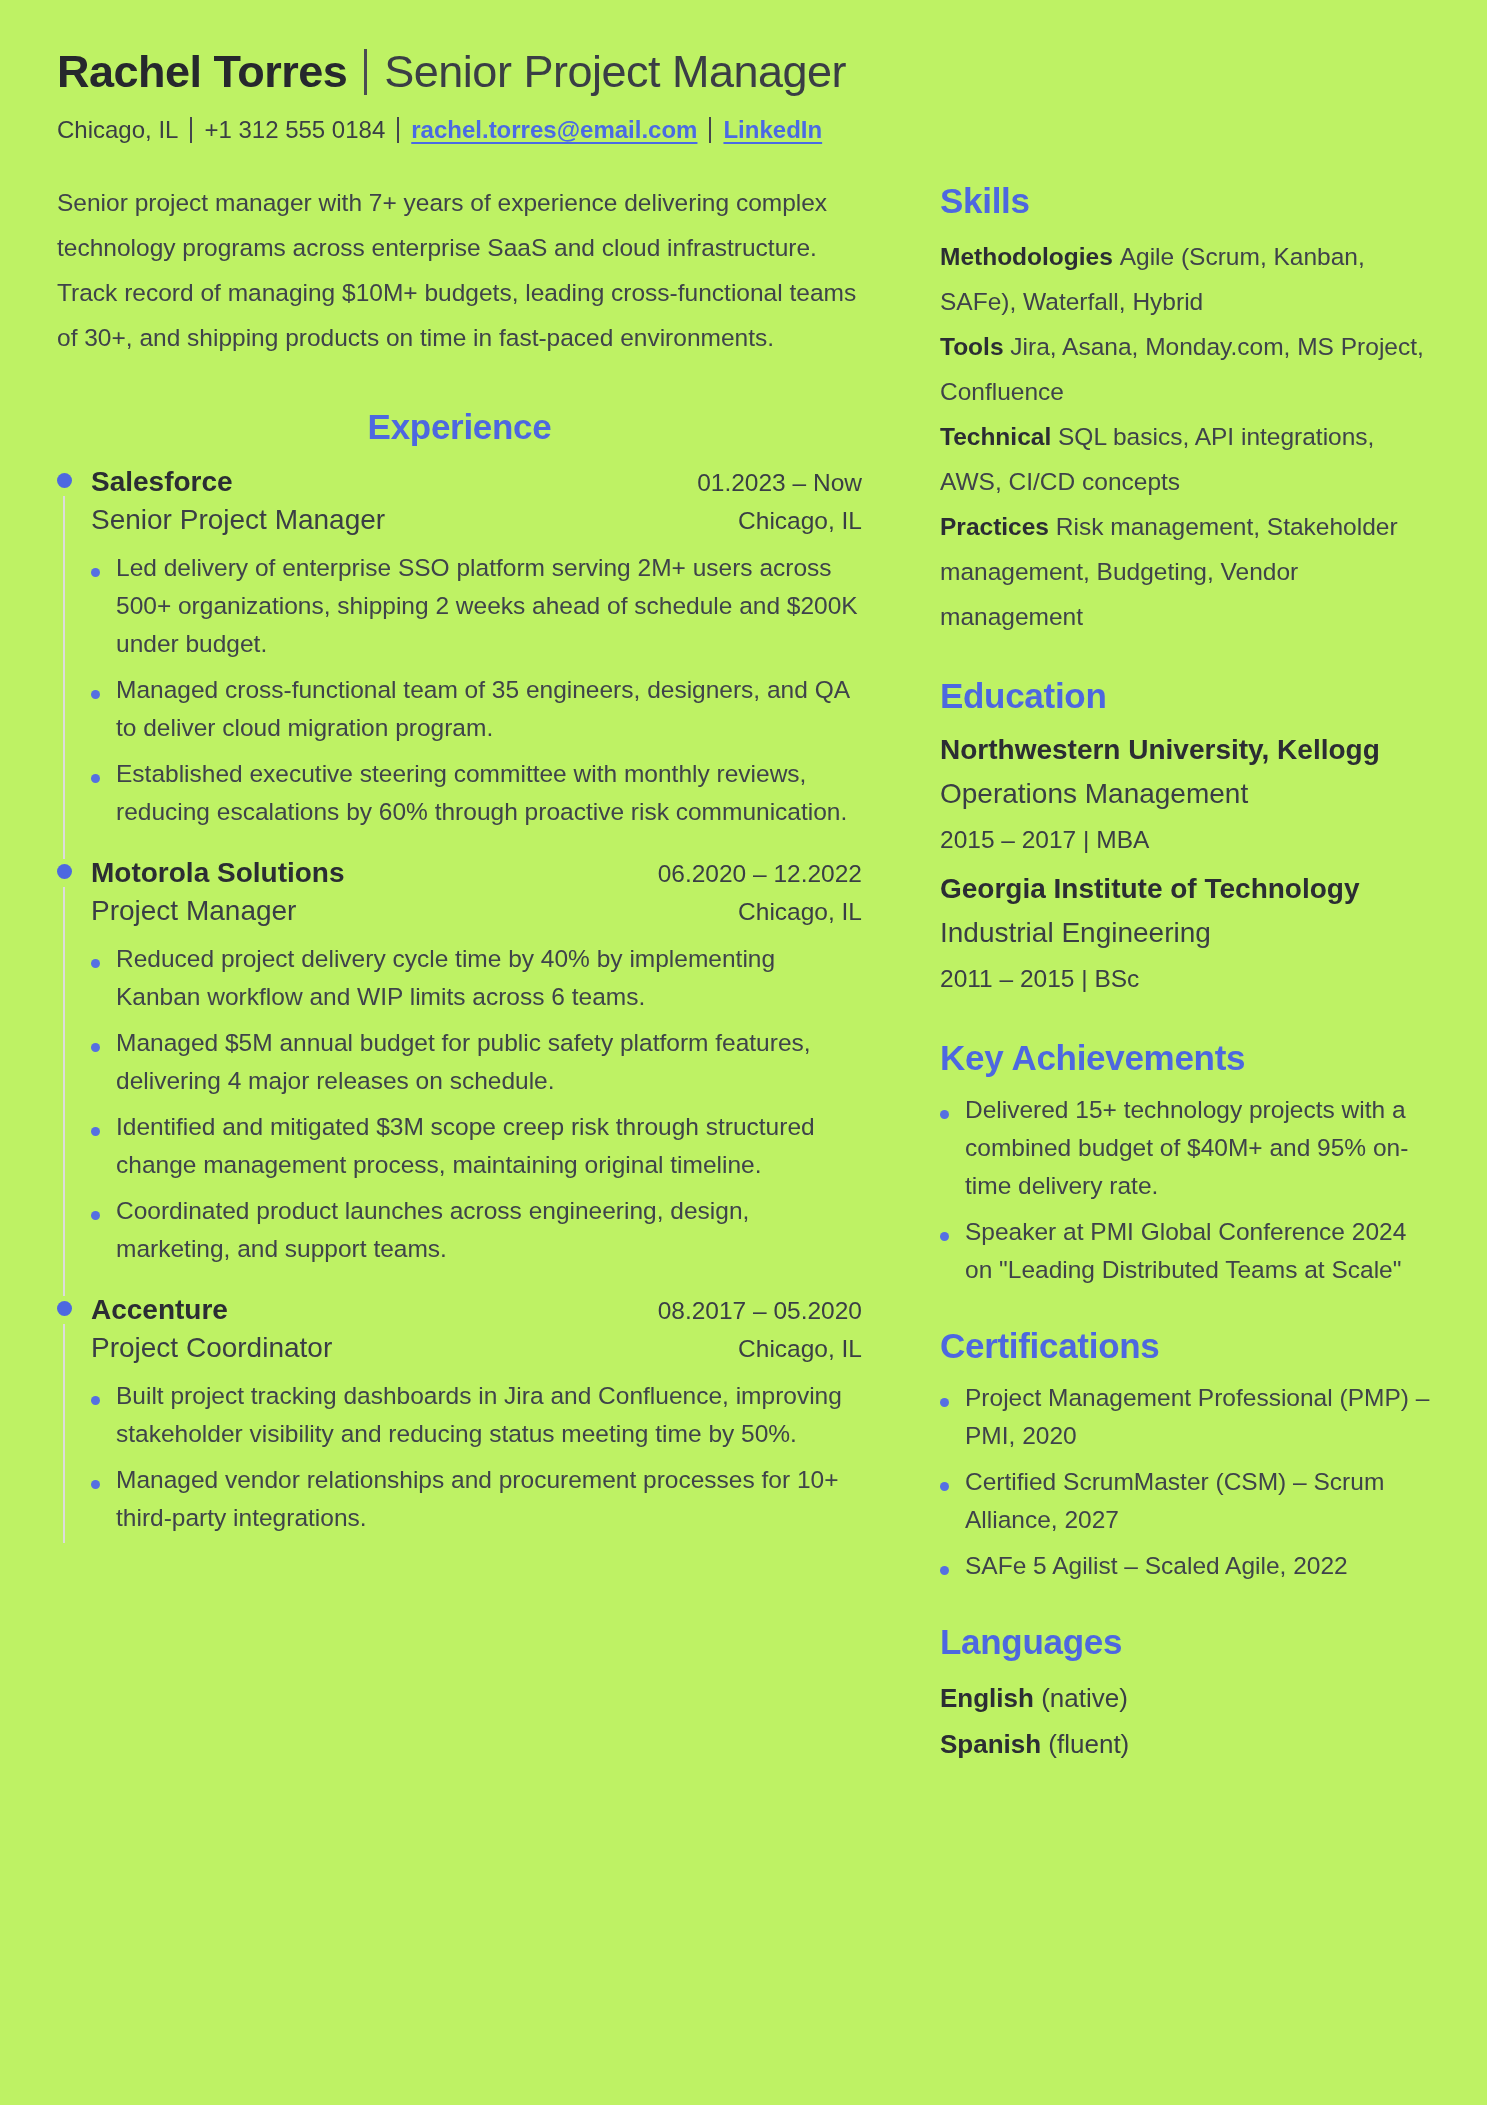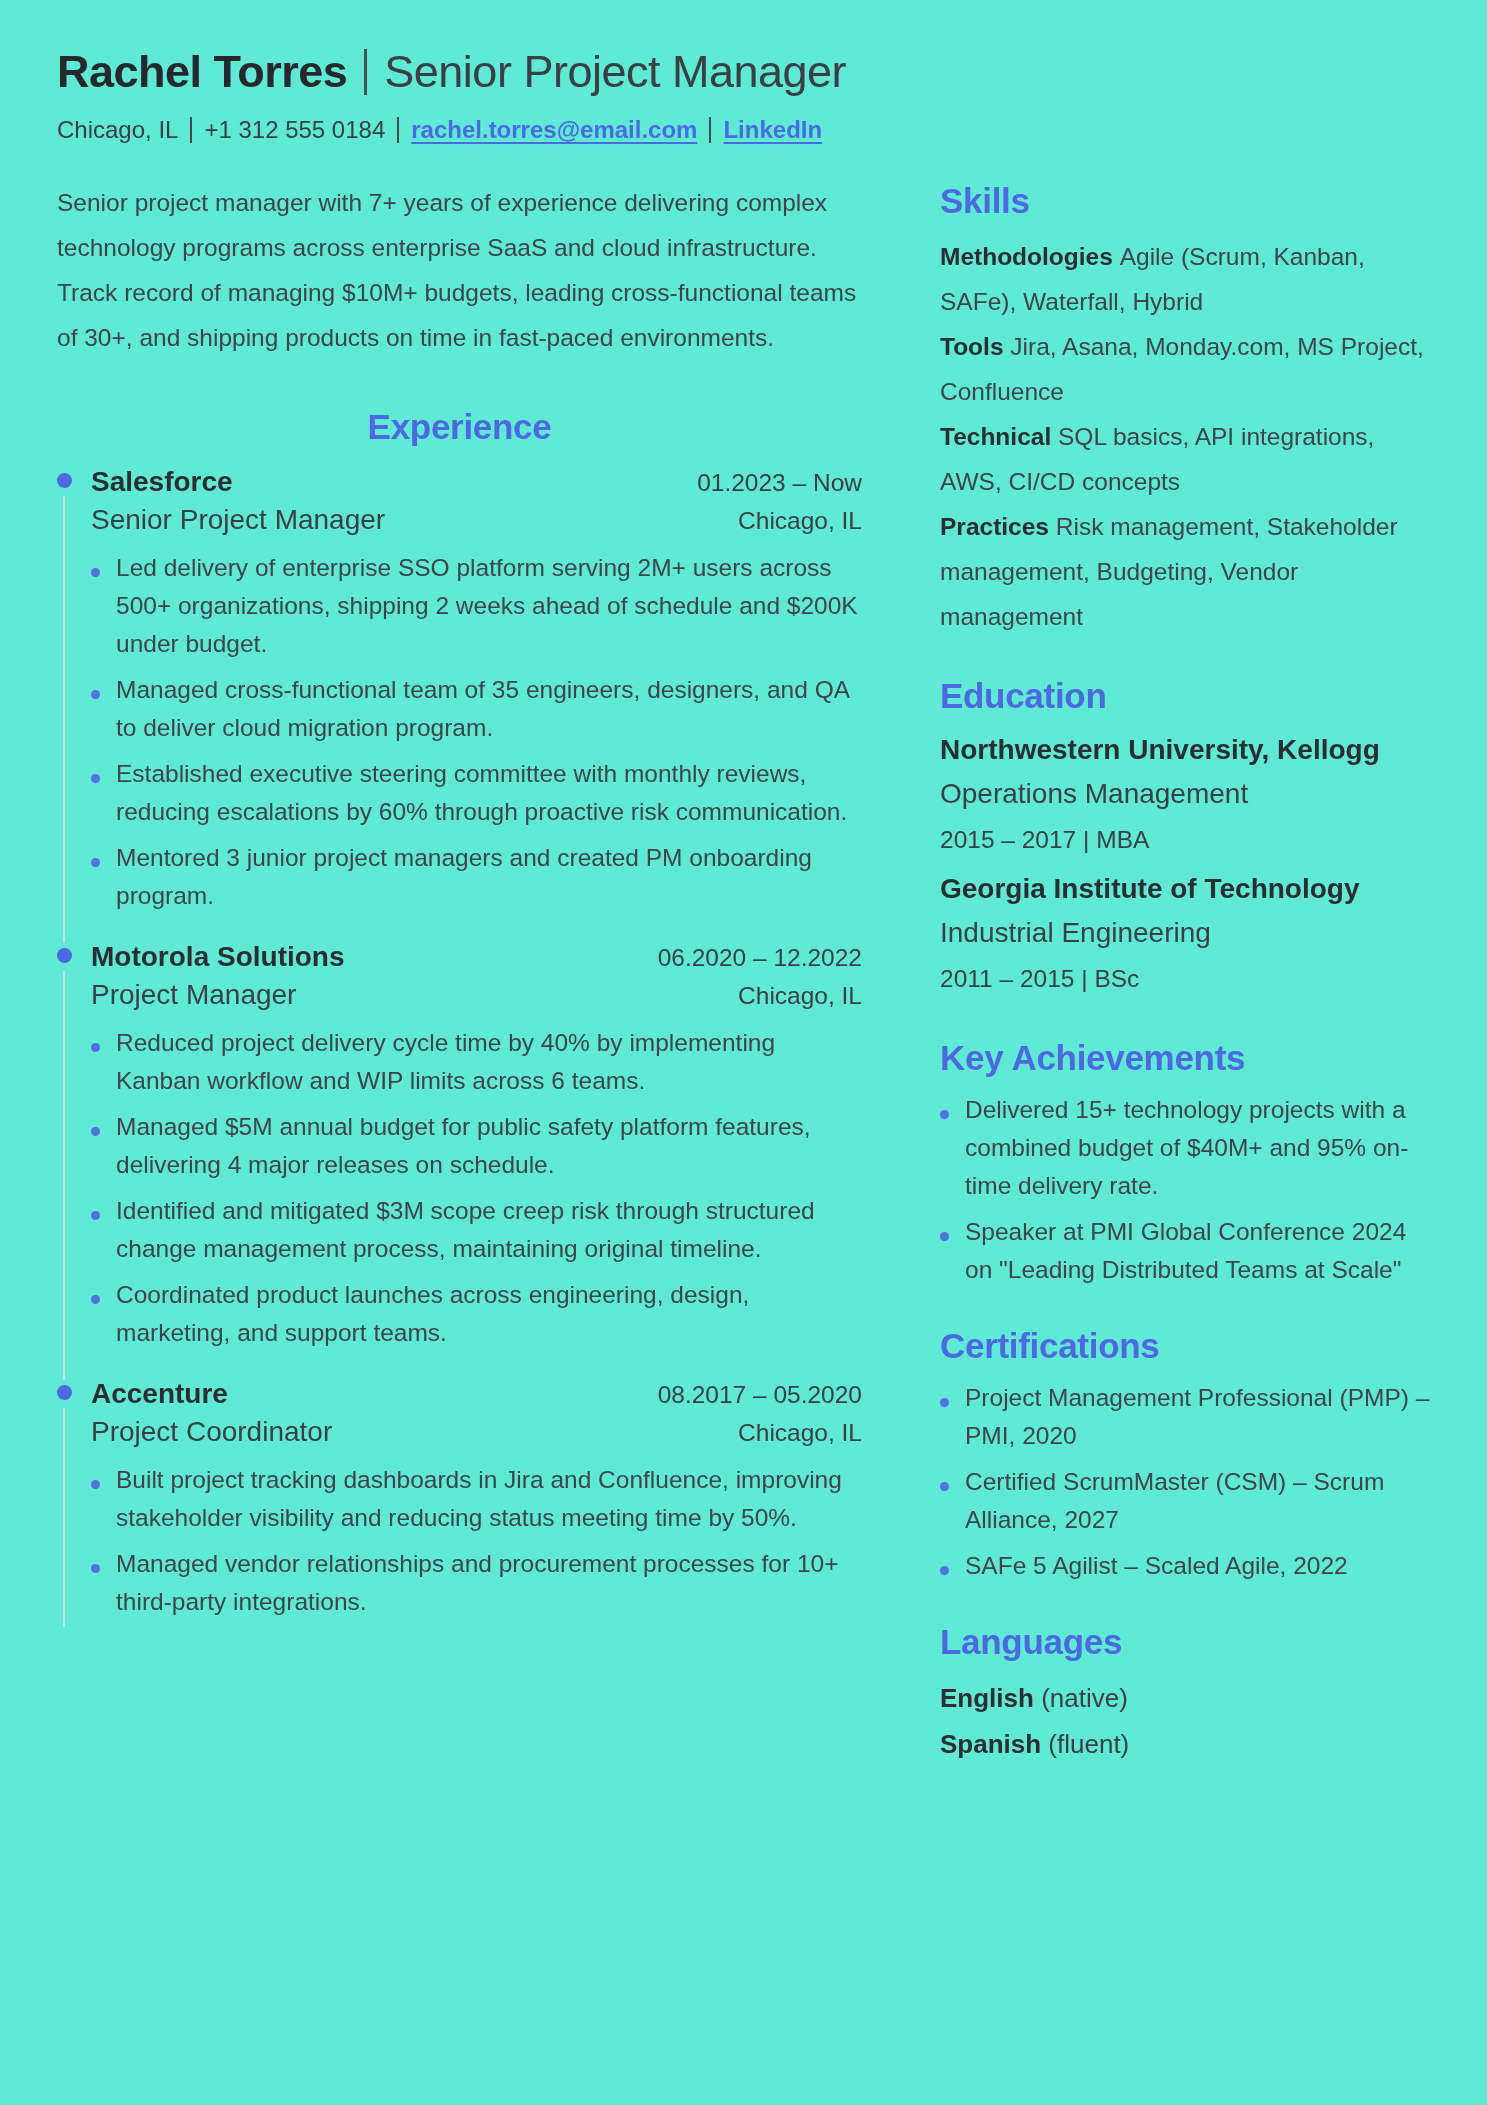--- a/index.html
+++ b/index.html
@@ -6,21 +6,21 @@
     --accent:#4d68e0;
     --link:#4a6be4;
     --text:#3f434a;
     --dark:#2b2d33;
     --mid:#3a3e45;
     --tline:#dcdcdc;
   }
   *{box-sizing:border-box;}
   html,body{margin:0;padding:0;background:#e9e9e9;}
   .page{
-    width:1487px;height:2105px;background:#5eead4;
+    width:1487px;height:2105px;background:#bef264;
     padding:44px 57px 0 57px;overflow:hidden;
     font-family:"Liberation Sans", sans-serif;
     color:var(--text);
   }
   
   .name-row{display:flex;align-items:center;line-height:56px;}
   .name{font-size:45px;font-weight:700;color:#26282d;letter-spacing:-0.5px;}
   .name-divider{display:inline-block;width:3px;height:46px;background:#4a4d53;margin:0 17px;}
   .job-title-header{font-size:45px;font-weight:400;color:var(--mid);letter-spacing:-0.5px;}
   .contact-row{margin-top:14px;font-size:24px;color:var(--mid);display:flex;align-items:center;line-height:32px;}
@@ -100,21 +100,20 @@
       <span class="role">Senior Project Manager</span>
       <span class="job-loc">Chicago, IL</span>
     </div>
     <ul class="blist">
   <li>Led delivery of enterprise SSO platform serving 2M+ users across 500+ organizations, shipping 2 weeks ahead of schedule and $200K under budget.</li>
 
   <li>Managed cross-functional team of 35 engineers, designers, and QA to deliver cloud migration program.</li>
 
   <li>Established executive steering committee with monthly reviews, reducing escalations by 60% through proactive risk communication.</li>
 
-  <li>Mentored 3 junior project managers and created PM onboarding program.</li>
 </ul>
   </div>
 
   <div class="job">
     <span class="tdot"></span>
     <span class="tline"></span>
     <div class="job-head-row">
       <span class="company">Motorola Solutions</span>
       <span class="job-dates">06.2020 – 12.2022</span>
     </div>

